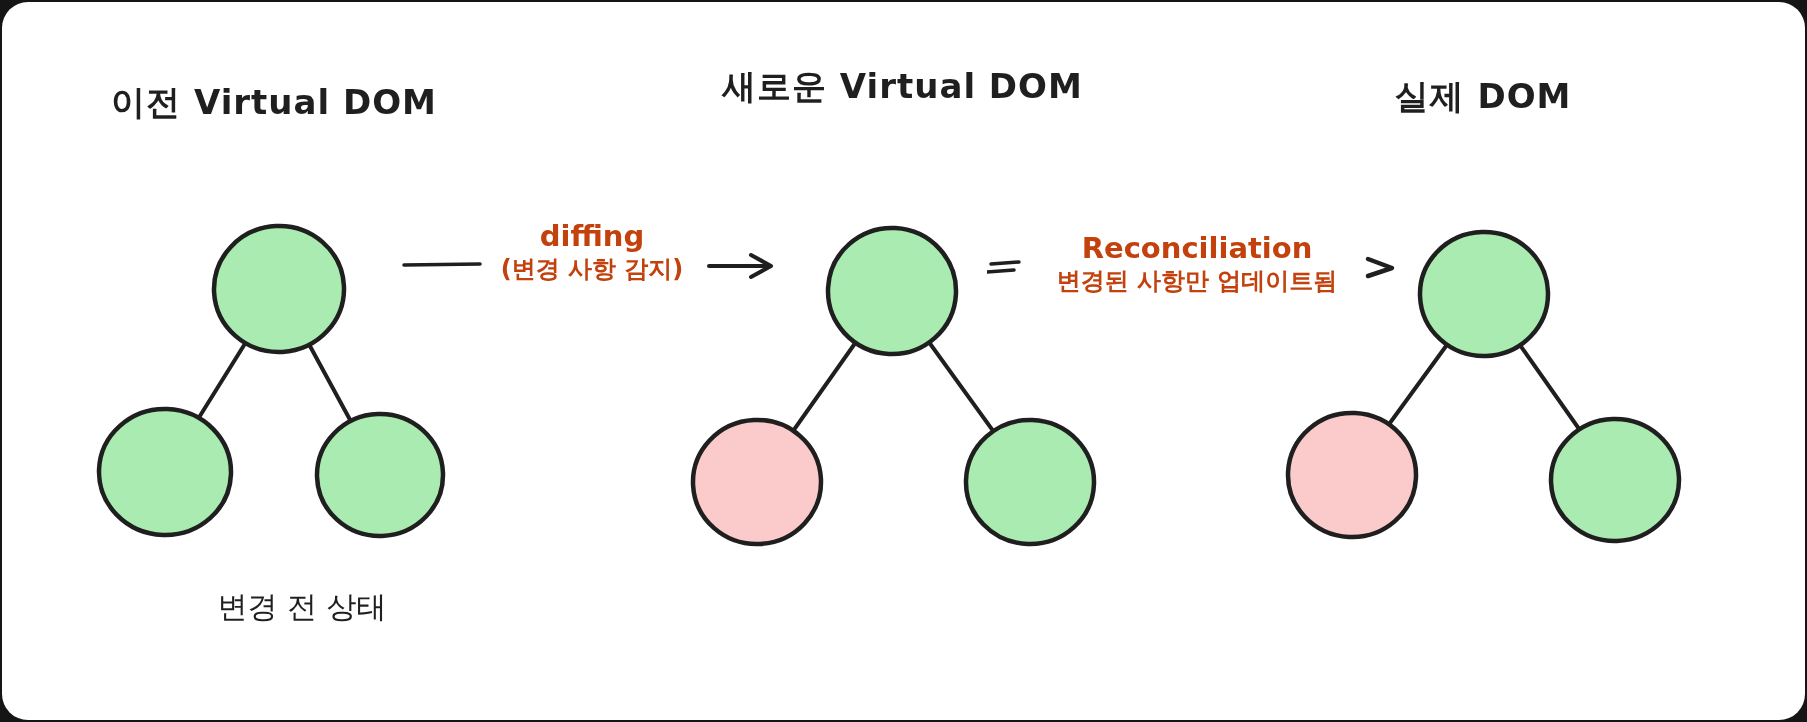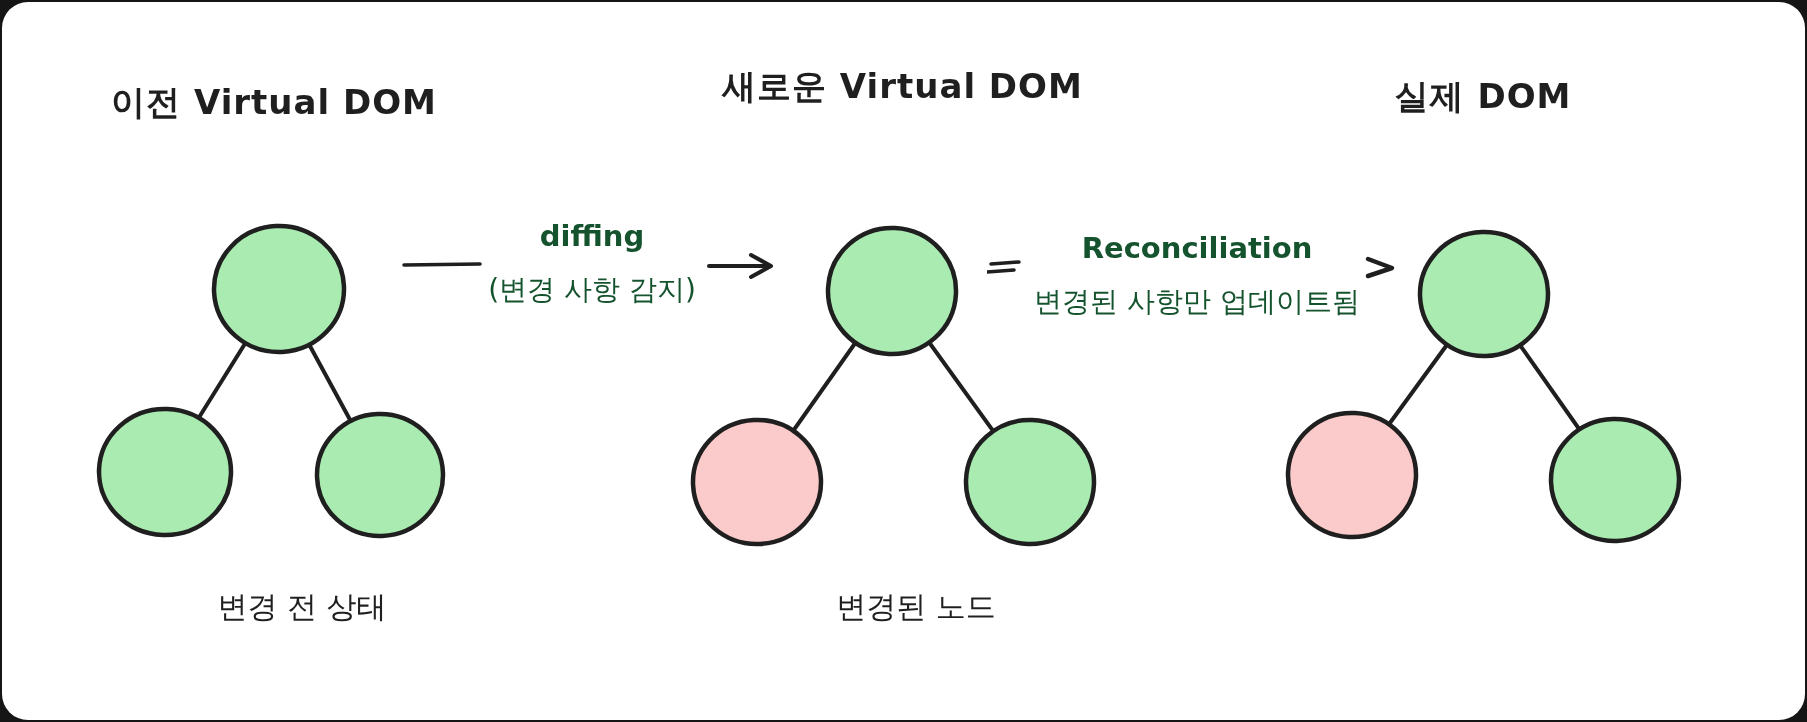--- a/index.html
+++ b/index.html
@@ -29,26 +29,26 @@
   }
   .caption {
     font-size: 30px;
     font-weight: 500;
     color: #1f1f1f;
     text-align: center;
     white-space: nowrap;
   }
   .arrow-label {
     text-align: center;
-    color: #14532d;
+    color: #c2410c;
     font-weight: 600;
     white-space: nowrap;
   }
   .arrow-label .l1 { font-size: 29px; line-height: 33px; }
-  .arrow-label .l2 { font-size: 28px; line-height: 32px; font-weight: 400; margin-top: 21px; }
+  .arrow-label .l2 { font-size: 24px; line-height: 32px; font-weight: 700; }
   svg.tree ellipse {
     stroke: #1f1f1f;
     stroke-width: 4.5;
   }
   svg.tree line {
     stroke: #1f1f1f;
     stroke-width: 4;
     stroke-linecap: round;
   }
   svg.arrow line, svg.arrow polyline, svg.arrow path {
@@ -113,16 +113,15 @@
     <path d="M6,4 L30,13 L6,21" stroke-width="4.5"></path>
   </svg>
 
   <div class="abs caption" style="left:150px; top:585px; width:300px;">변경 전 상태</div>
 
   <div class="abs arrow-label" style="left:1020px; top:230px; width:350px;">
     <div class="l1">Reconciliation</div>
     <div class="l2">변경된 사항만 업데이트됨</div>
   </div>
 
-  <div class="abs caption" style="left:764px; top:585px; width:300px;">변경된 노드</div>
 
 
 </div>
 
 </body></html>

